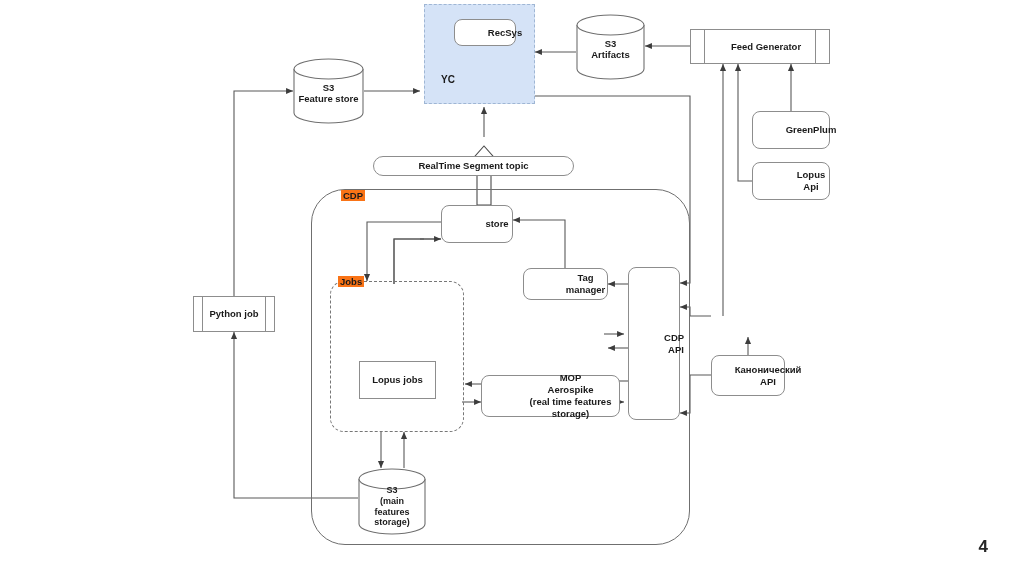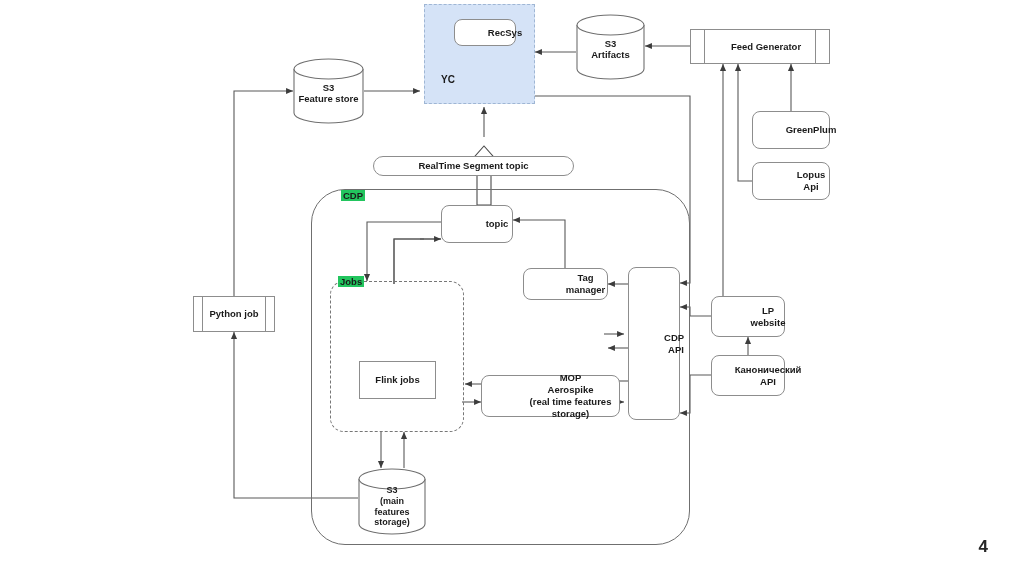--- a/index.html
+++ b/index.html
@@ -69,21 +69,21 @@
   .container-box.dashed {
     border-style: dashed;
     border-radius: 14px;
     border-color: #767676;
   }
   .container-label {
     position: absolute;
     font-size: 9.5px;
     font-weight: bold;
     color: #1a1a1a;
-    background: #22c55e;
+    background: #f97316;
     padding: 0 2px;
     z-index: 4;
     white-space: nowrap;
   }
   
   .zone {
     position: absolute;
     box-sizing: border-box;
     border: 1px dashed #9fb6d4;
     z-index: 2;
@@ -245,46 +245,43 @@
 
   <div class="node rounded" style="left:752px; top:162px; width:78px; height:38px;">
     <span>Lopus Api</span>
   </div>
 
   <div class="node pill" style="left:373px; top:137px; width:201px; height:20px;margin-top:19px;">
     <span>RealTime Segment topic</span>
   </div>
 
   <div class="node rounded" style="left:441px; top:205px; width:72px; height:38px;">
-    <span>topic</span>
+    <span>store</span>
   </div>
 
 
   <div class="node sharp" style="left:359px; top:361px; width:77px; height:38px;">
-    <span>Flink jobs</span>
+    <span>Lopus jobs</span>
   </div>
 
   <div class="node rounded" style="left:523px; top:268px; width:85px; height:32px;">
     <span>Tag manager</span>
   </div>
 
 
   <div class="node rounded" style="left:481px; top:375px; width:139px; height:42px;">
     <span>MOP
 Aerospike
 (real time features storage)</span>
   </div>
 
   <div class="node rounded" style="left:628px; top:267px; width:52px; height:153px;text-align:right;">
     <span>CDP API</span>
   </div>
 
-  <div class="node rounded" style="left:711px; top:296px; width:74px; height:41px;">
-    <span>LP website</span>
-  </div>
 
   <div class="node rounded" style="left:711px; top:355px; width:74px; height:41px;">
     <span>Канонический
 API</span>
   </div>
 
   <div class="node sharp process" style="left:193px; top:296px; width:82px; height:36px;">
     <span>Python job</span>
   </div>
 

